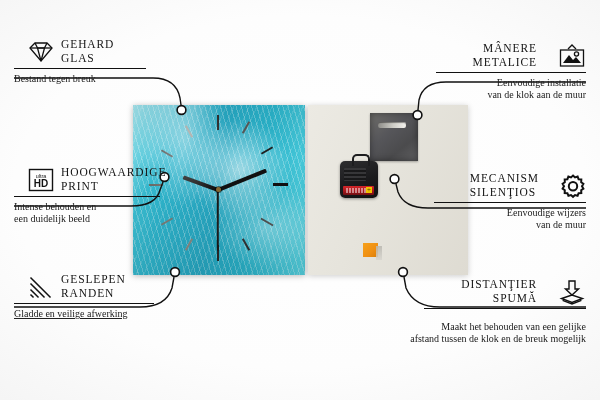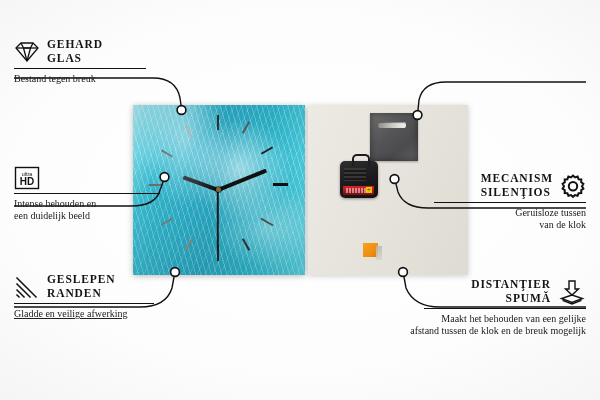--- a/index.html
+++ b/index.html
@@ -86,26 +86,26 @@
   .spacer{
     position:absolute;left:55px;top:138px;width:15px;height:14px;
     background:linear-gradient(135deg,#f6a11b 0%,#ef8f12 60%,#d97d08 100%);
   }
   .spacer::after{content:"";position:absolute;left:13px;top:3px;width:6px;height:14px;
     background:linear-gradient(180deg,#b9b7b0,#d7d5ce);opacity:.85;}
 
   
   .feature{position:absolute;}
   .ftitle{
-    font-size:11.5px;letter-spacing:.9px;font-weight:bold;color:#141414;
+    font-size:11.5px;letter-spacing:.9px;font-weight:normal;color:#141414;
     line-height:13.5px;text-transform:uppercase;white-space:nowrap;
   }
   .fdesc{font-size:10px;color:#202020;line-height:11.5px;white-space:nowrap;}
   .rule{height:1px;background:#111;}
-  .icon{flex:0 0 auto;}
+  .icon{flex:0 0 auto;margin-left:14px;}
   .head{display:flex;align-items:center;gap:7px;}
   .head.right{justify-content:flex-end;}
   .txtcol{display:flex;flex-direction:column;}
   svg{display:block;}
 
   .leader{position:absolute;left:0;top:0;width:600px;height:400px;pointer-events:none;}
 </style>
 </head>
 <body>
 
@@ -198,20 +198,22 @@
   <div class="feature" style="left:14px;top:166px;width:200px;">
     <div class="head">
       <span class="icon">
         <svg width="26" height="24" viewBox="0 0 26 24">
           <rect x="1.5" y="1.5" width="23" height="21" fill="none" stroke="#111" stroke-width="1.4"></rect>
           <text x="13" y="9.5" font-family="Liberation Sans, sans-serif" font-size="5.4" text-anchor="middle" fill="#111">ultra</text>
           <text x="13" y="19" font-family="Liberation Sans, sans-serif" font-size="10" font-weight="bold" text-anchor="middle" fill="#111">HD</text>
         </svg>
       </span>
       <span class="txtcol">
+        <span class="ftitle">HOOGWAARDIGE</span>
+        <span class="ftitle">PRINT</span>
       </span>
     </div>
     <div class="rule" style="width:146px;margin-top:3px;"></div>
     <div class="fdesc" style="margin-top:4px;">Intense behouden en</div>
     <div class="fdesc">een duidelijk beeld</div>
   </div>
 
   <div class="feature" style="left:14px;top:273px;width:210px;">
     <div class="head">
       <span class="icon">
@@ -226,58 +228,79 @@
       </span>
       <span class="txtcol">
         <span class="ftitle">GESLEPEN</span>
         <span class="ftitle">RANDEN</span>
       </span>
     </div>
     <div class="rule" style="width:140px;margin-top:3px;"></div>
     <div class="fdesc" style="margin-top:4px;text-decoration:underline;">Gladde en veilige afwerking</div>
   </div>
 
+  <div class="feature" style="right:14px;top:42px;text-align:right;">
+    <div class="head right">
+      <span class="txtcol" style="align-items:flex-end;">
+        <span class="ftitle">MÂNERE</span>
+        <span class="ftitle">METALICE</span>
+      </span>
+      <span class="icon">
+        <svg width="28" height="26" viewBox="0 0 28 26">
+          <g fill="none" stroke="#111" stroke-width="1.3">
+            <path d="M10 6 L14 2 L18 6"></path>
+            <rect x="2.5" y="7" width="23" height="16"></rect>
+            <path d="M5 20 L11 12 L15 17 L18 14 L23 20 Z" fill="#111" stroke="none"></path>
+            <circle cx="18.5" cy="11" r="2.1"></circle>
+          </g>
+        </svg>
+      </span>
+    </div>
+    <div class="rule" style="width:150px;margin:3px 0 0 auto;"></div>
+    <div class="fdesc" style="margin-top:4px;">Eenvoudige installatie</div>
+    <div class="fdesc">van de klok aan de muur</div>
+  </div>
 
   <div class="feature" style="right:14px;top:172px;text-align:right;">
     <div class="head right">
       <span class="txtcol" style="align-items:flex-start;">
         <span class="ftitle">MECANISM</span>
         <span class="ftitle">SILENŢIOS</span>
       </span>
       <span class="icon">
         <svg width="26" height="26" viewBox="0 0 26 26">
           <g fill="none" stroke="#111" stroke-width="2">
             <path d="M13 2.6 L15 4.4 L17.6 3.6 L18.6 6.2 L21.3 6.4 L21.2 9.2 L23.4 10.8 L22 13.2
                      L23.4 15.6 L21.2 17.2 L21.3 20 L18.6 20.2 L17.6 22.8 L15 22 L13 23.8
                      L11 22 L8.4 22.8 L7.4 20.2 L4.7 20 L4.8 17.2 L2.6 15.6 L4 13.2
                      L2.6 10.8 L4.8 9.2 L4.7 6.4 L7.4 6.2 L8.4 3.6 L11 4.4 Z"></path>
             <circle cx="13" cy="13.2" r="4.2"></circle>
           </g>
         </svg>
       </span>
     </div>
     <div class="rule" style="width:152px;margin:3px 0 0 auto;"></div>
-    <div class="fdesc" style="margin-top:4px;">Geruisloze tussen</div>
-    <div class="fdesc">van de klok</div>
+    <div class="fdesc" style="margin-top:4px;">Eenvoudige wijzers</div>
+    <div class="fdesc">van de muur</div>
   </div>
 
   <div class="feature" style="right:14px;top:278px;text-align:right;">
     <div class="head right">
       <span class="txtcol" style="align-items:flex-end;text-align:right;">
         <span class="ftitle">DISTANŢIER</span>
         <span class="ftitle">SPUMĂ</span>
       </span>
       <span class="icon">
         <svg width="28" height="26" viewBox="0 0 28 26">
           <g fill="none" stroke="#111" stroke-width="1.4">
             <path d="M11 2 L11 10 L7.5 10 L14 16 L20.5 10 L17 10 L17 2 Z"></path>
             <path d="M14 16 L3.5 19.5 L14 23.5 L24.5 19.5 Z"></path>
             <path d="M4.6 21.3 L14 25 L23.4 21.3"></path>
           </g>
         </svg>
       </span>
     </div>
     <div class="rule" style="width:162px;margin:3px 0 0 auto;"></div>
-    <div class="fdesc" style="margin-top:4px;">Maakt het behouden van een gelijke</div>
+    <div class="fdesc" style="margin-top:12px;">Maakt het behouden van een gelijke</div>
     <div class="fdesc">afstand tussen de klok en de breuk mogelijk</div>
   </div>
 
 </div>
 
 </body></html>

